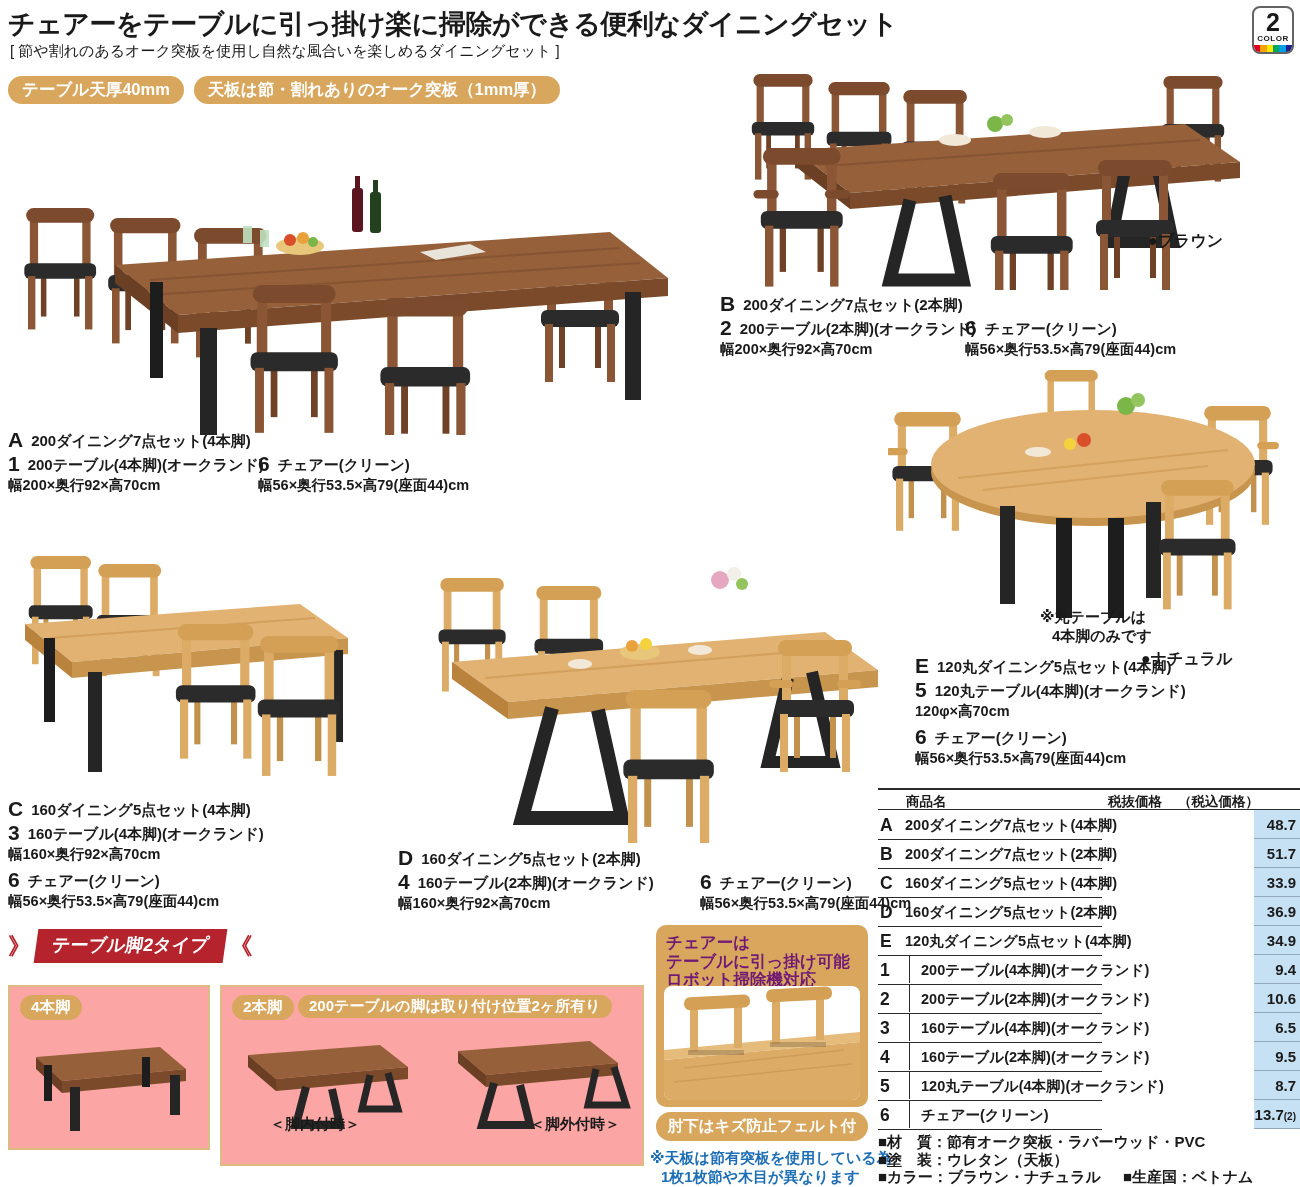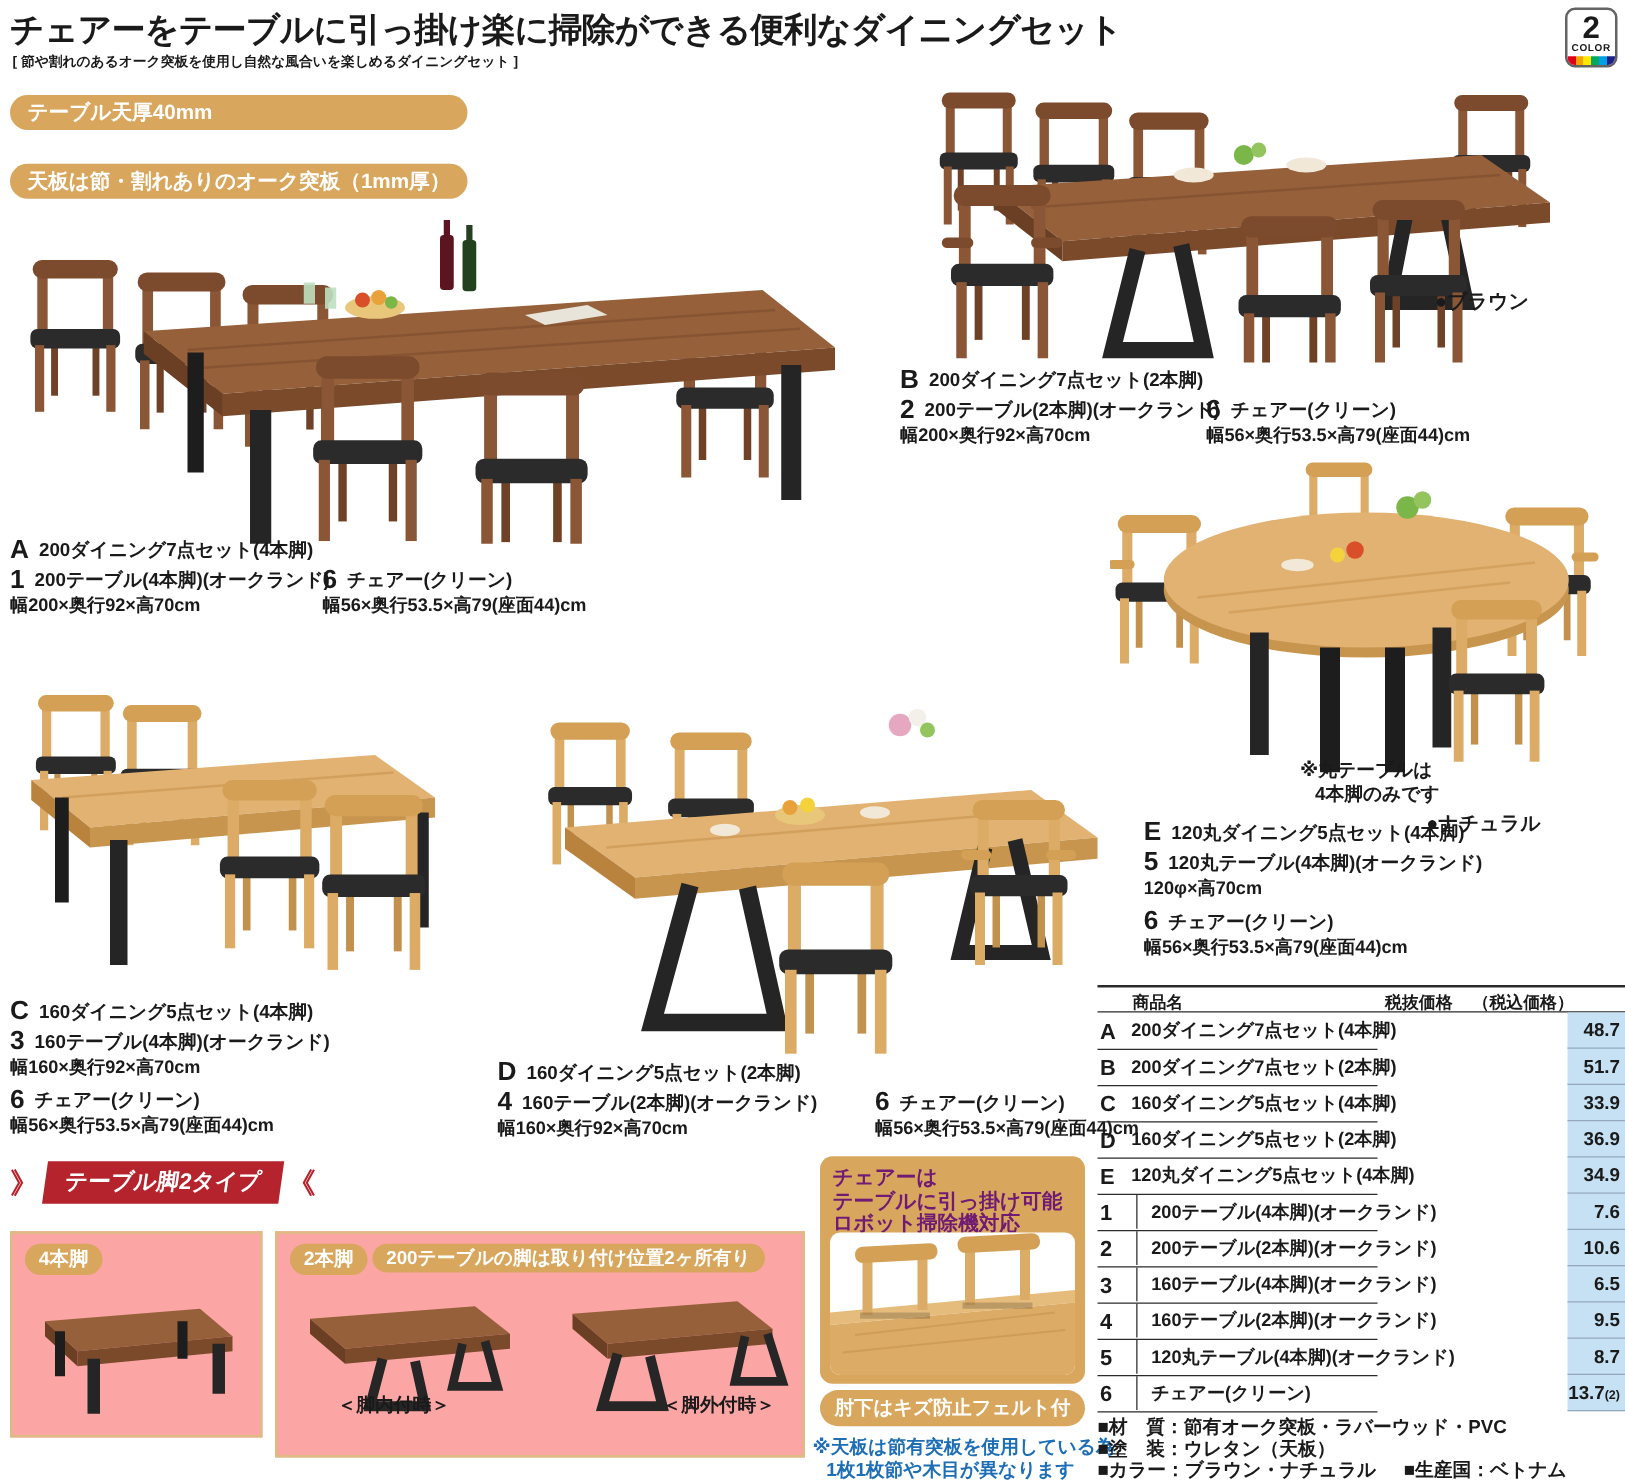--- a/index.html
+++ b/index.html
@@ -7,22 +7,22 @@
     --cellblue:#c6e1f3; --ink:#1a1a1a;
     --woodb:#96603a; --woodb2:#7a4a2b; --woodn:#e2b272; --woodn2:#c8954f;
   }
   *{box-sizing:border-box;}
   html,body{margin:0;padding:0;background:#fff;}
   body{font-family:"Liberation Sans","DejaVu Sans",sans-serif;color:var(--ink);}
   .page{position:relative;width:1300px;height:1187px;background:#fff;overflow:hidden;font-weight:700;}
   .abs{position:absolute;}
 
   .title{font-size:27px;font-weight:800;letter-spacing:-0.5px;white-space:nowrap;}
-  .subtitle{font-size:11px;font-weight:700;white-space:nowrap;}
-  .badges{display:flex;gap:27px;flex-direction:column;}
+  .subtitle{font-size:15px;font-weight:400;white-space:nowrap;}
+  .badges{display:flex;gap:10px;}
   .pill{background:var(--tan);color:#fff;border-radius:16px;padding:3px 14px;font-size:16.5px;white-space:nowrap;}
 
   
   .color-badge{width:42px;height:48px;border:2.5px solid #636363;border-radius:8px;background:#fff;overflow:hidden;text-align:center;}
   .cb-num{font-size:25px;line-height:24px;margin-top:2px;font-weight:800;}
   .cb-label{font-size:8px;line-height:9px;letter-spacing:0.5px;}
   .cb-stripe{height:7px;margin-top:2px;background:linear-gradient(to right,#e0001a 0 17%,#f5a300 17% 33%,#ffe800 33% 50%,#00a95f 50% 67%,#00a0e9 67% 83%,#1d2088 83% 100%);}
 
   
   .kv{white-space:nowrap;line-height:23px;}
@@ -364,21 +364,21 @@
           <span class="pt-price">36.9</span>
         </div>
       <div class="pt-row">
           <span class="pt-code">E</span>
           <span class="pt-name">120丸ダイニング5点セット(4本脚)</span>
           <span class="pt-price">34.9</span>
         </div>
       <div class="pt-row item">
           <span class="pt-code">1</span>
           <span class="pt-name">200テーブル(4本脚)(オークランド)</span>
-          <span class="pt-price">7.6</span>
+          <span class="pt-price">9.4</span>
         </div>
       <div class="pt-row item">
           <span class="pt-code">2</span>
           <span class="pt-name">200テーブル(2本脚)(オークランド)</span>
           <span class="pt-price">10.6</span>
         </div>
       <div class="pt-row item">
           <span class="pt-code">3</span>
           <span class="pt-name">160テーブル(4本脚)(オークランド)</span>
           <span class="pt-price">6.5</span>

